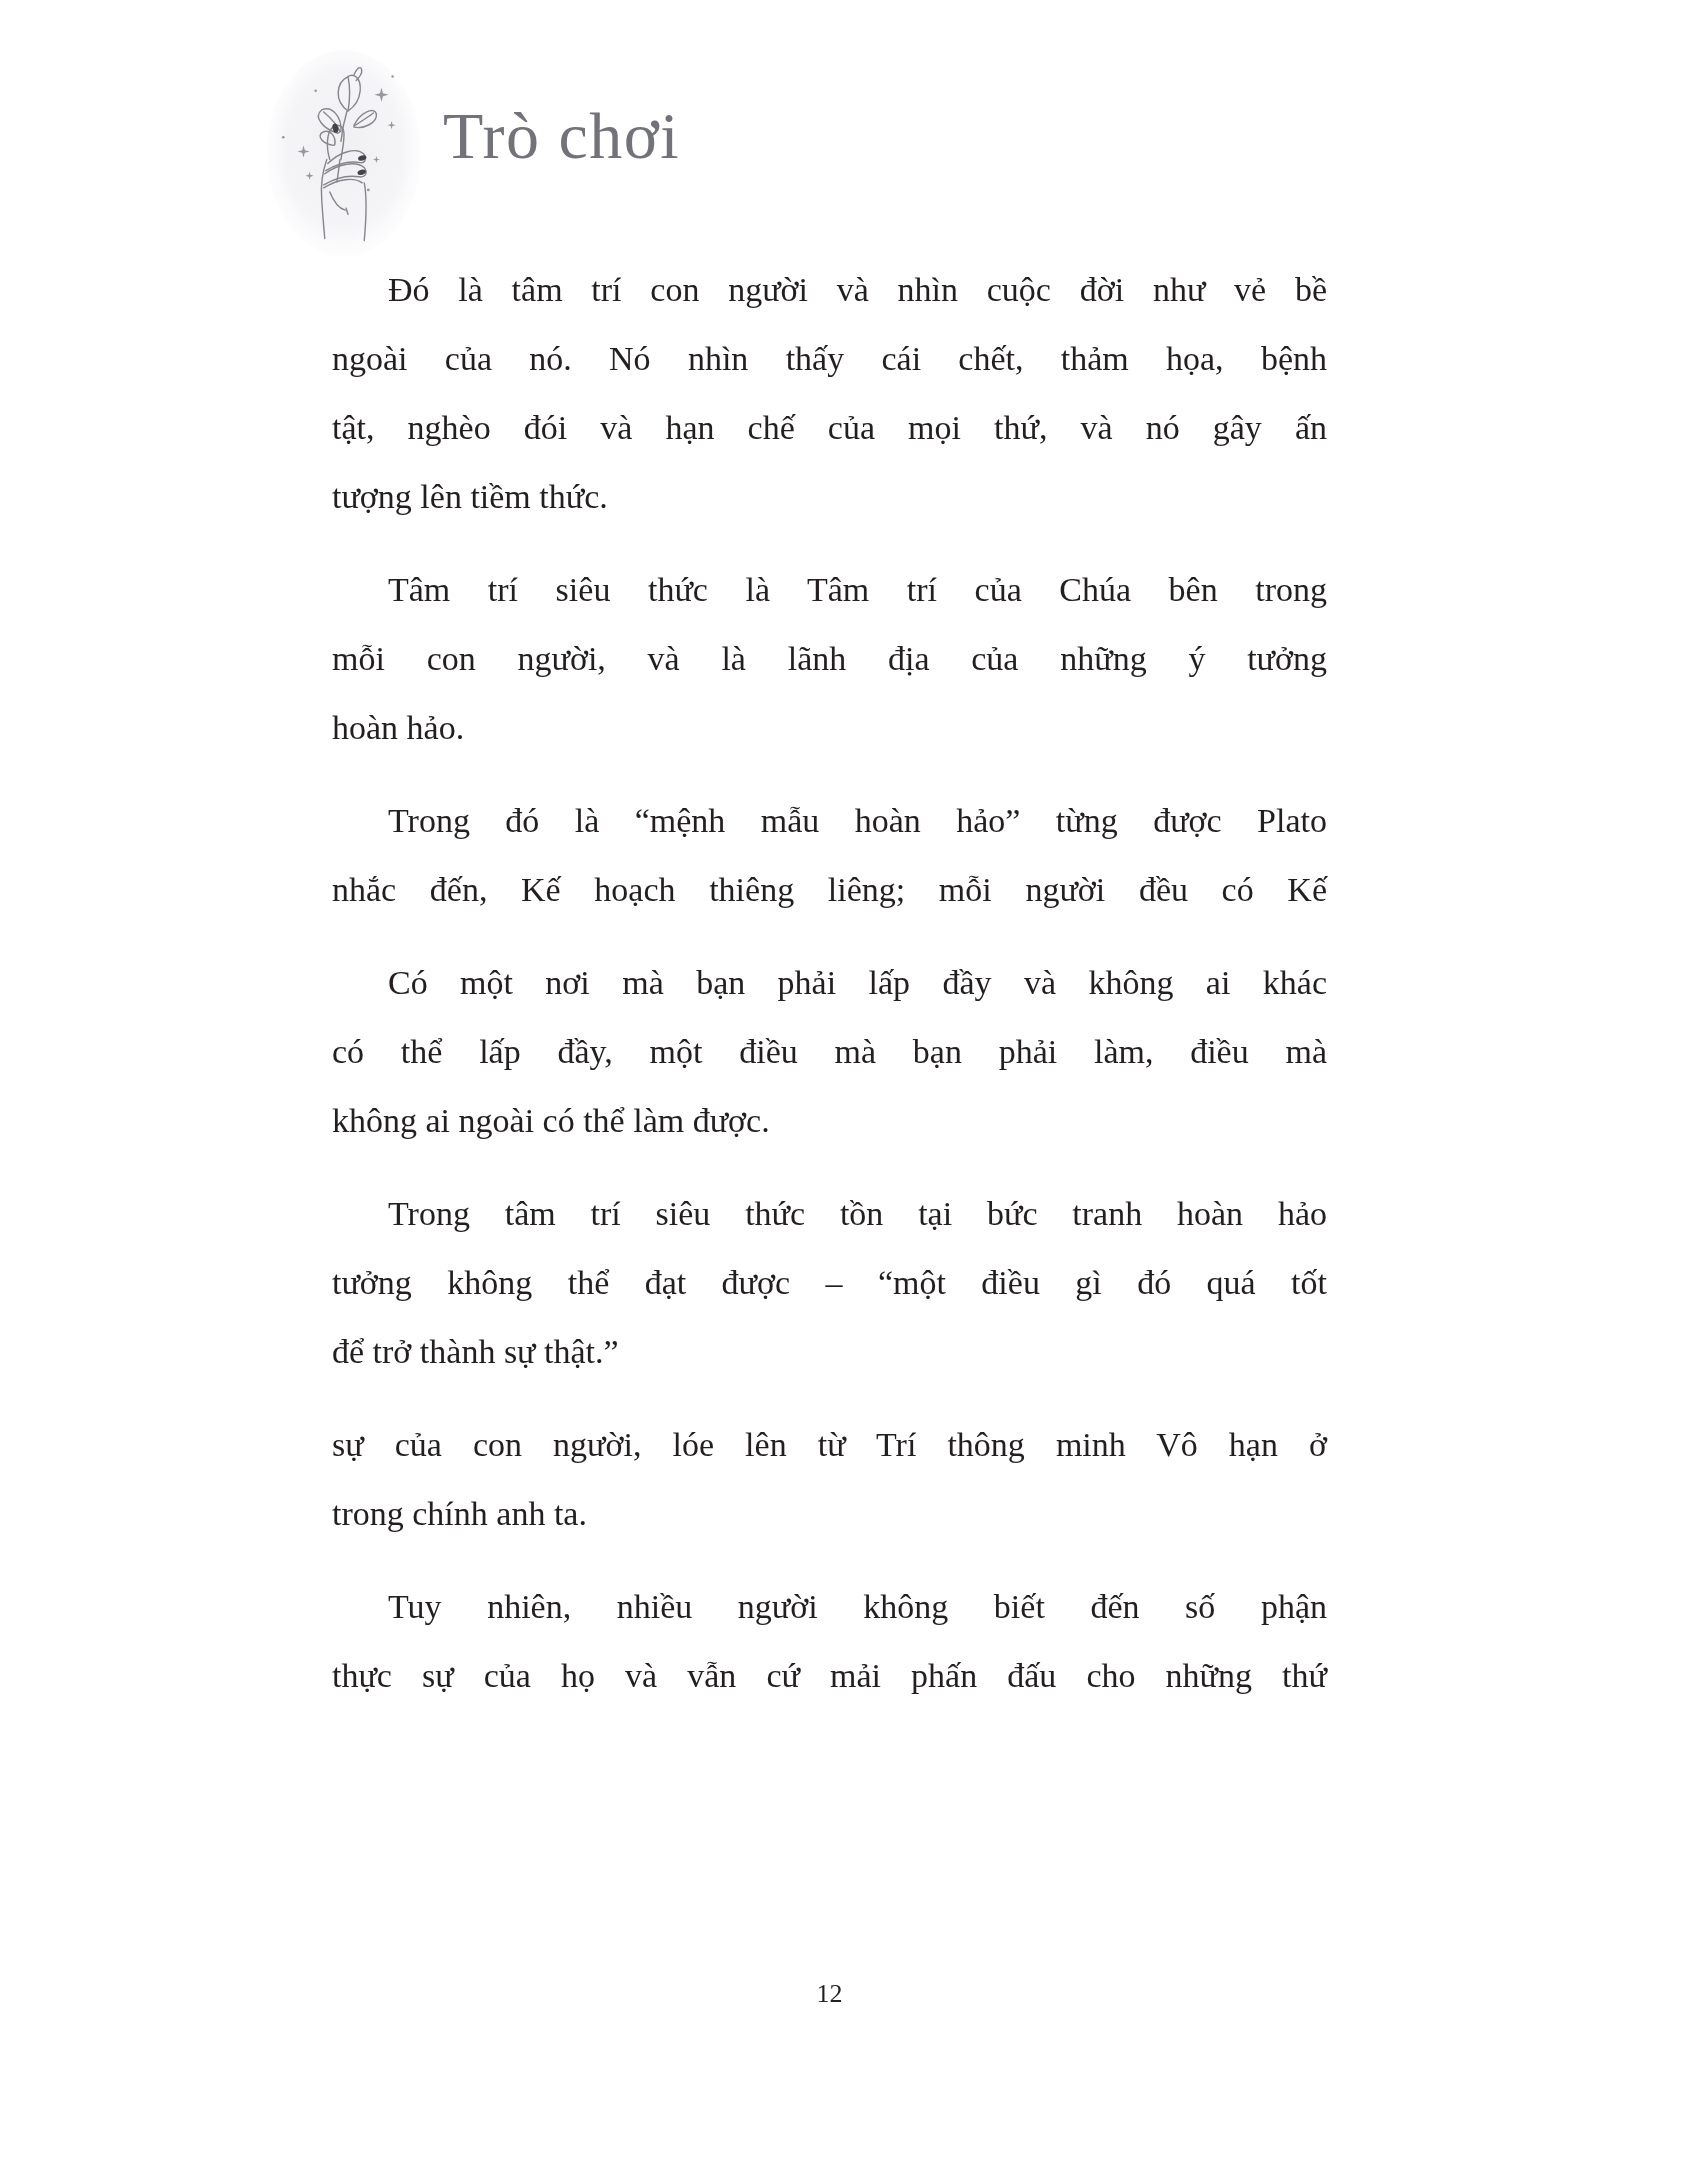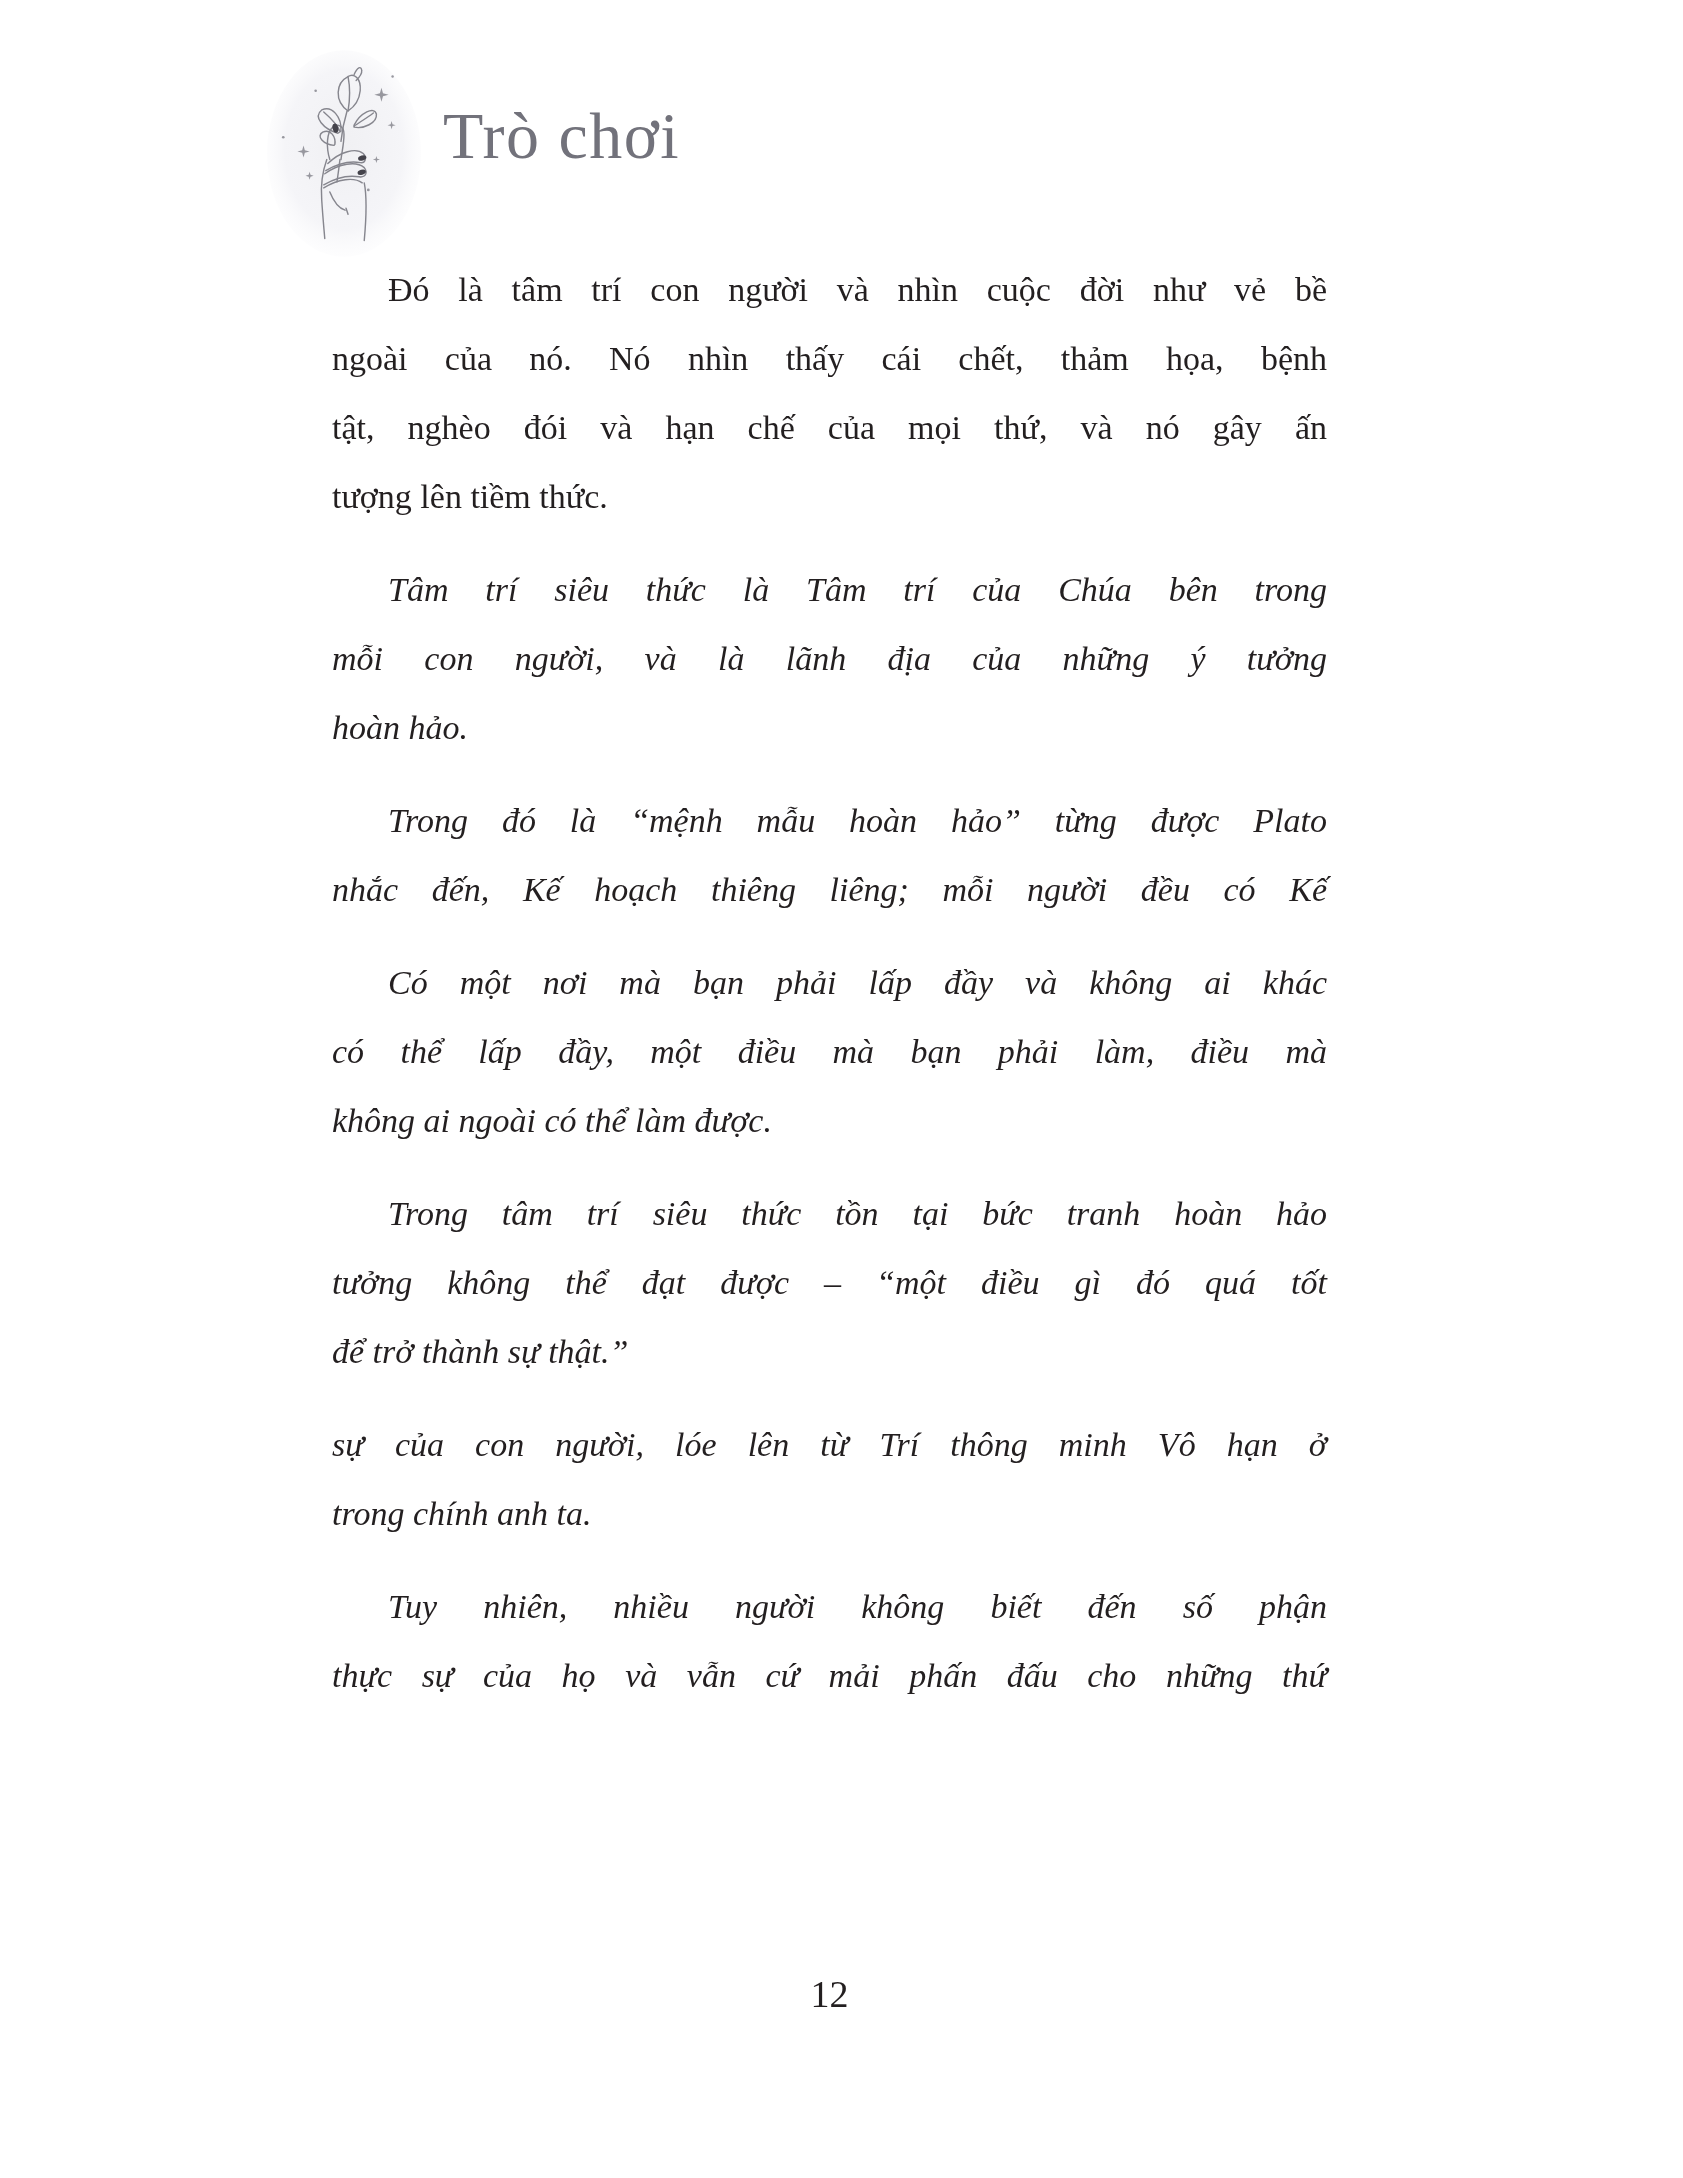--- a/index.html
+++ b/index.html
@@ -28,36 +28,36 @@
   .spark{fill:var(--illustration_stroke);stroke:none;opacity:.85;}
   .chapter-title{
     position:absolute;left:443px;top:107px;
     font-size:66px;line-height:57px;letter-spacing:1.5px;
     color:var(--title);
     font-family:Liberation Serif, serif;
   }
   .body-text{
     position:absolute;left:332px;top:255px;width:995px;
   }
-  .paragraph + .paragraph{margin-top:24px;font-style:italic;}
+  .paragraph + .paragraph{margin-top:24px;}
   .line{
     font-size:34px;line-height:69px;
     text-align:justify;
     -moz-text-align-last:justify;
     text-align-last:justify;
     white-space:normal;
   }
   .line.indent{text-indent:56px;}
   .line.paragraph-end{
     -moz-text-align-last:left;
     text-align-last:left;
   }
   .page-number{
     position:absolute;left:332px;top:1970px;width:995px;
-    text-align:center;font-size:38px;line-height:48px;
+    text-align:center;font-size:26px;line-height:48px;
     color:var(--text);
   }
 </style>
 </head>
 <body>
 
 <div class="page">
 
   <header>
     <div class="illustration">

